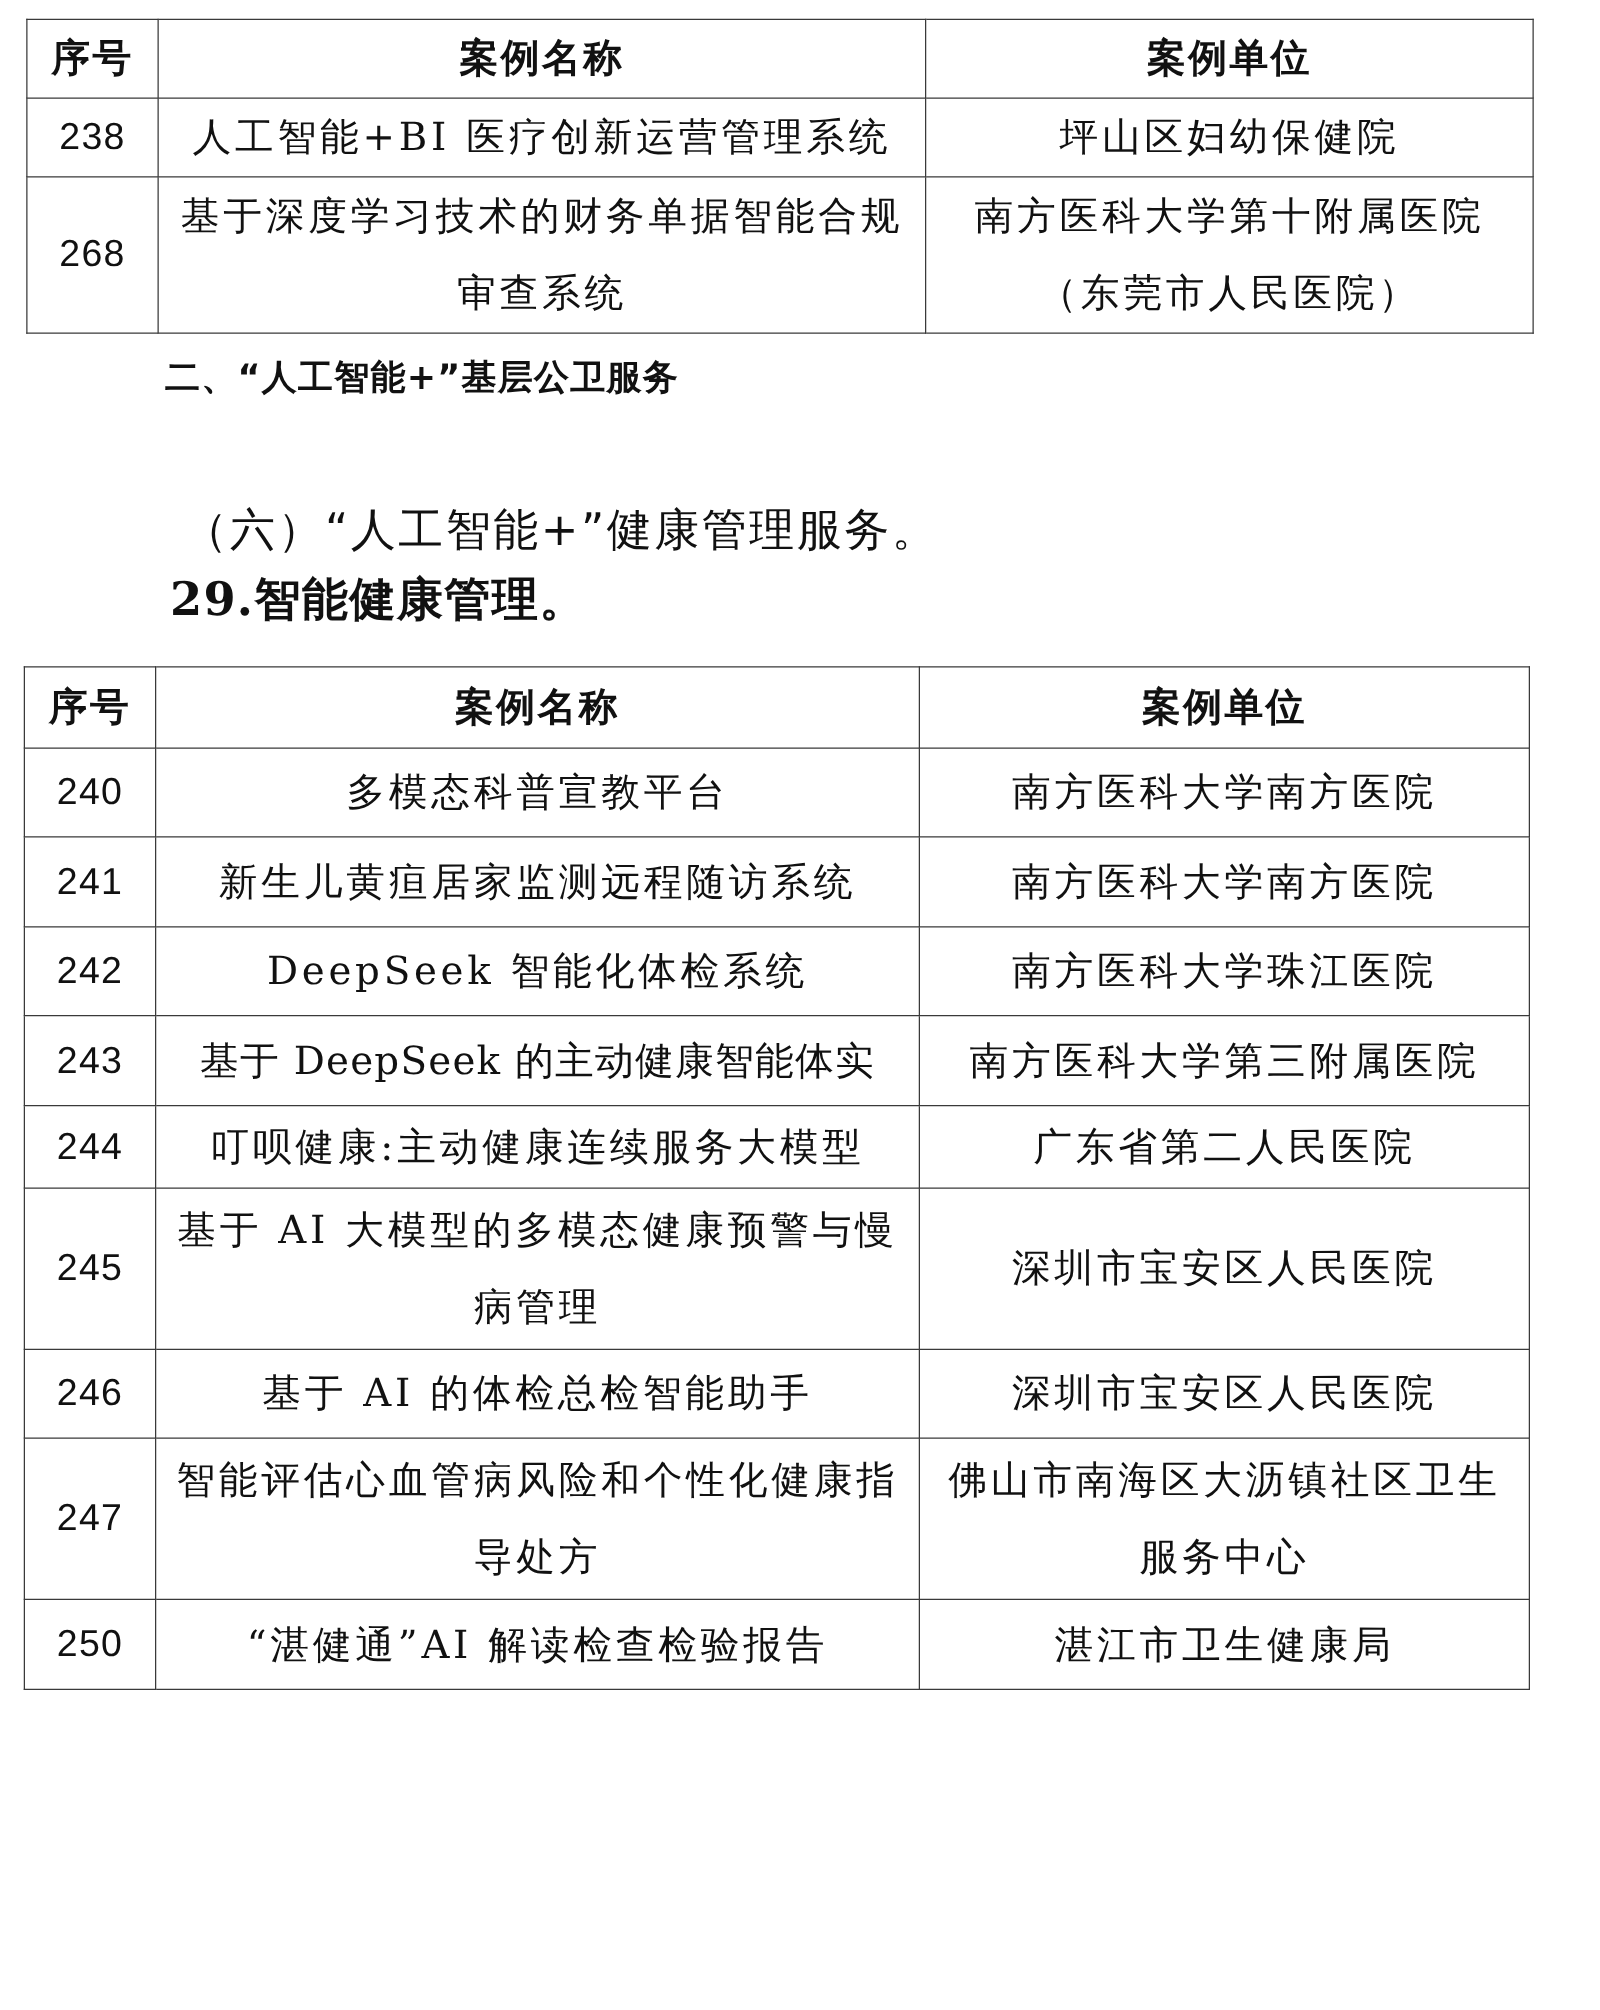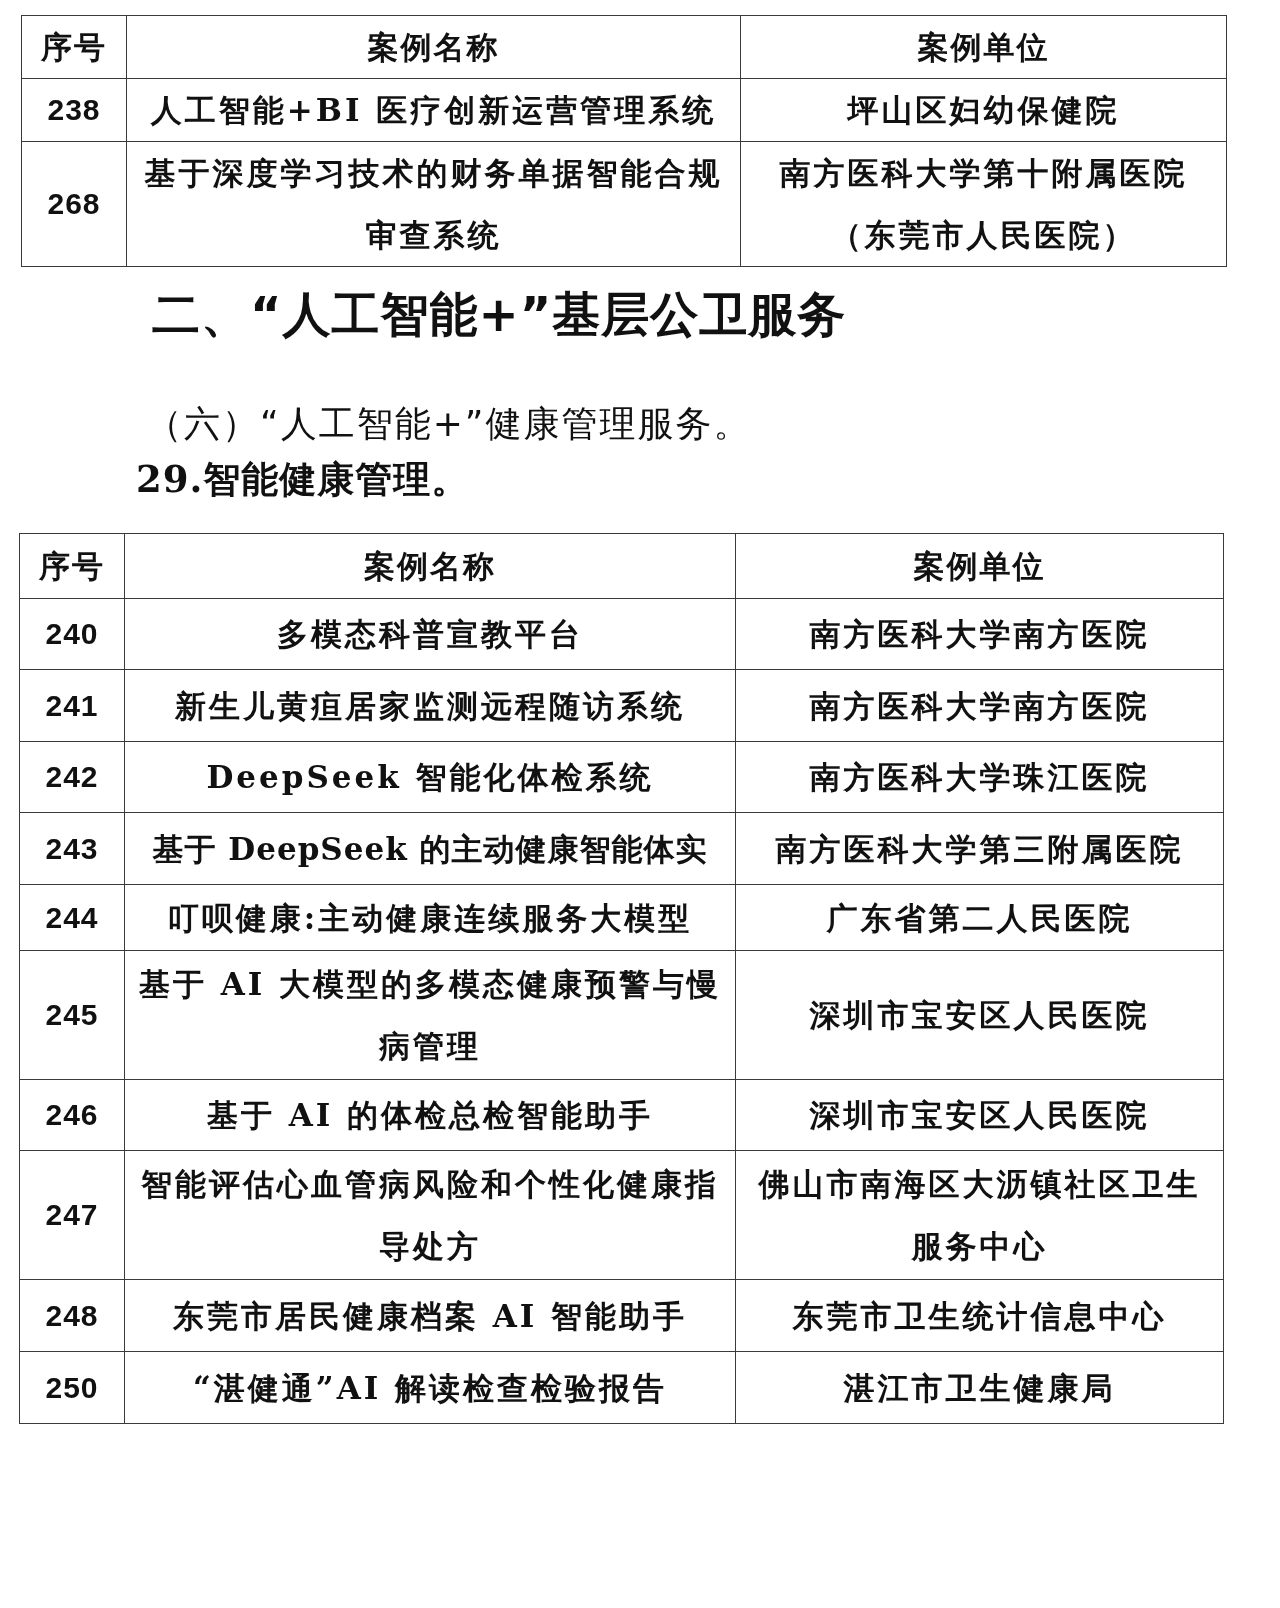--- a/index.html
+++ b/index.html
@@ -1,27 +1,27 @@
 <!DOCTYPE html>
 <html><head>
 <meta charset="utf-8">
 <style>
   html, body { margin:0; padding:0; background:#ffffff; }
   body { width:1280px; height:1608px; position:relative; overflow:hidden;
          font-family: "DejaVu Serif", "Liberation Serif", serif; color:#111; }
   table { border-collapse: collapse; position:absolute; table-layout: fixed; }
   td, th { border: 1.5px solid #3a3a3a; text-align:center; vertical-align:middle;
-           padding:0 6px; font-weight:bold; font-size:31px; line-height:62px;
+           padding:0 6px; font-weight:normal; font-size:31px; line-height:62px;
            letter-spacing:3px; }
   th { font-weight:bold; letter-spacing:2px; }
   .num { font-family:"Liberation Sans Narrow","Liberation Sans", sans-serif; font-size:30px; letter-spacing:1px; }
   #t1 { left:21px; top:15px; width:1206px; }
   #t2 { left:19px; top:533px; width:1205px; }
   .heading { position:absolute; font-family:"DejaVu Sans","Liberation Sans", sans-serif; }
-  #h-section { left:152px; top:283px; font-size:48px; font-weight:bold; letter-spacing:1px; }
+  #h-section { left:132px; top:283px; font-size:28px; font-weight:bold; letter-spacing:1px; }
   #h-sub { left:146px; top:360px; font-size:36px; letter-spacing:2px;margin-top:40px; }
   #h-item { left:136px; top:455px; font-size:37px; font-weight:bold; letter-spacing:1px;
             font-family:"DejaVu Serif","Liberation Serif", serif; }
   .c1 { width:105px; }
   .c2 { width:614px; }
 </style>
 </head>
 <body>
 
 <table id="t1">
@@ -99,23 +99,18 @@
     <td class="num">246</td>
     <td>基于 AI 的体检总检智能助手</td>
     <td>深圳市宝安区人民医院</td>
   </tr>
   <tr style="height:129px">
     <td class="num">247</td>
     <td>智能评估心血管病风险和个性化健康指导处方</td>
     <td>佛山市南海区大沥镇社区卫生服务中心</td>
   </tr>
   <tr style="height:72px">
-    <td class="num">248</td>
-    <td>东莞市居民健康档案 AI 智能助手</td>
-    <td>东莞市卫生统计信息中心</td>
-  </tr>
-  <tr style="height:72px">
     <td class="num">250</td>
     <td>“湛健通”AI 解读检查检验报告</td>
     <td>湛江市卫生健康局</td>
   </tr>
 </tbody>
   </table>
 
 </body></html>

